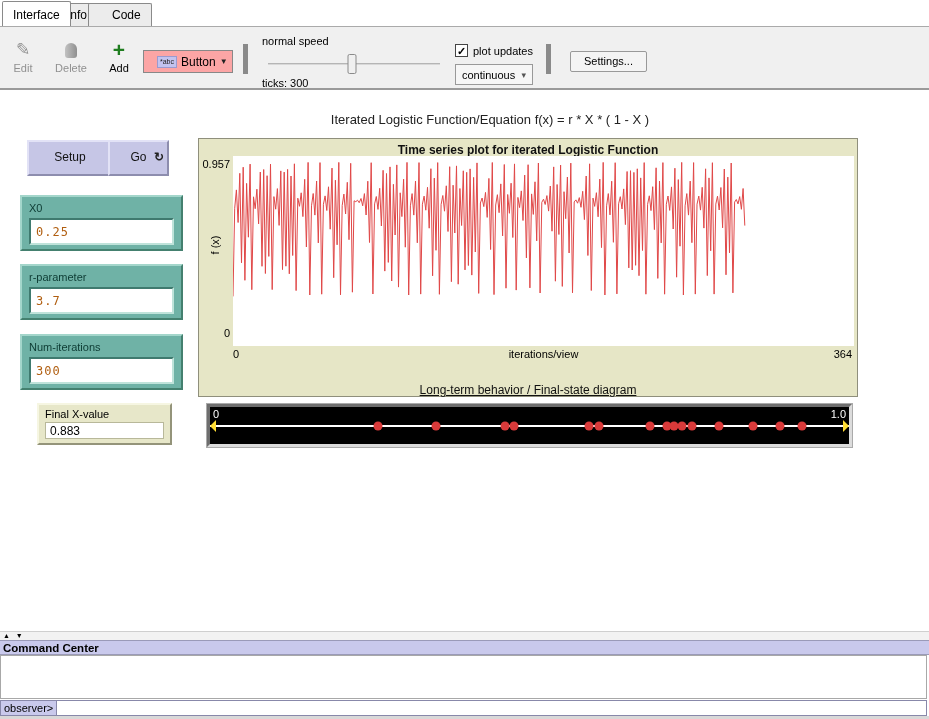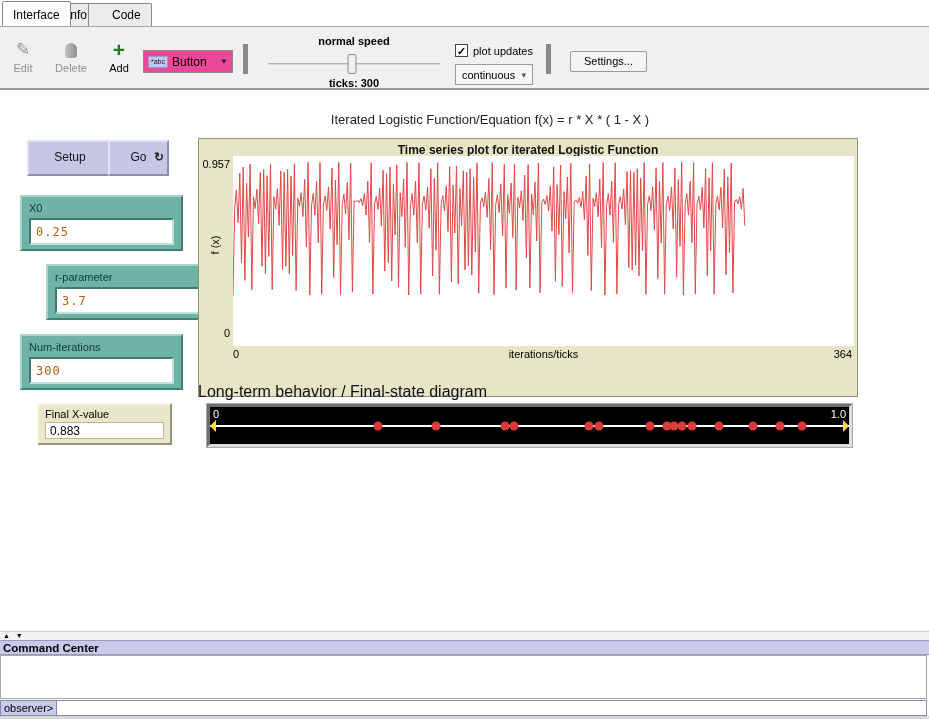--- a/index.html
+++ b/index.html
@@ -27,29 +27,29 @@
   .tool { position:absolute; text-align:center; color:#909090; }
   .tool .glyph { display:block; height:20px; line-height:20px; font-size:17px; }
   .tool .tlabel { display:block; font-size:11px; margin-top:2px; }
   .tool-edit { left:6px; top:13px; width:34px; }
   .tool-delete { left:50px; top:13px; width:42px; }
   .tool-add { left:102px; top:13px; width:34px; color:#000; }
   .tool-add .glyph { color:#1f7d1f; font-weight:bold; font-size:21px; }
   .eraser { display:inline-block; width:12px; height:15px; background:linear-gradient(90deg,#c2c2c2,#8f8f8f);
             border-radius:6px 6px 3px 3px; margin-top:3px; }
   .chooser {
-    position:absolute; left:143px; top:23px; width:90px; height:23px; background:#ec4899;
-    border:1px solid #888; display:flex; align-items:center; padding:0 4px; gap:4px; color:#000;
+    position:absolute; left:143px; top:23px; width:90px; height:23px; background:#fca5a5;
+    border:1px solid #888; display:flex; align-items:center; padding:0 13px; gap:4px; color:#000;
   }
   .chip { background:#c3c3ef; border:1px solid #9a9ad0; font-size:7px; padding:1px 2px; line-height:8px; color:#222; }
   .chooser .ch-label { font-size:12px; flex:1; text-align:left; }
   .chooser .arrow { font-size:8px; color:#222; }
   .vsep { position:absolute; top:17px; width:5px; height:30px; background:#8a8a8a; }
   .vsep1 { left:243px; } .vsep2 { left:546px; }
-  .speedzone { position:absolute; left:262px; top:8px; width:184px; text-align:center; color:#000;font-weight:bold; }
+  .speedzone { position:absolute; left:262px; top:8px; width:184px; text-align:left; color:#000; }
   .speed-label { font-size:11px; }
   .slider { position:relative; margin:7px 6px 0 6px; height:20px; }
   .groove { position:absolute; left:0; right:0; top:9px; height:2px; background:#d8d8d8; border-top:1px solid #b5b5b5; }
   .handle { position:absolute; top:0; width:9px; height:20px; background:#f0f0f0;
             border:1px solid #8a8a8a; border-radius:2px; transform:translateX(-50%); }
   .ticks-label { font-size:11px; margin-top:3px; }
   .viewupd { position:absolute; left:455px; top:17px; display:flex; align-items:center; gap:5px; color:#000; }
   .checkbox { width:13px; height:13px; border:1px solid #444; background:#fff; font-size:11px;
               line-height:12px; text-align:center; font-weight:bold; }
   .updatemode {
@@ -75,21 +75,21 @@
   .inputbox {
     position:absolute; left:20px; width:163px; height:56px; background:#6fb2a6;
     border:2px solid; border-color:#a4d6cb #44806f #44806f #a4d6cb; padding:5px 7px;
   }
   .inputbox .ib-label { font-size:11px; color:#0d3b33; }
   .ib-field {
     margin-top:4px; height:27px; background:#fff; border:2px solid; border-color:#3f7a6f #bfe3da #bfe3da #3f7a6f;
     font-family:"DejaVu Sans Mono", monospace; font-size:12px; color:#b05e10;
     letter-spacing:1px; padding:0 5px; width:100%;
   }
-  .ib-x0 { top:195px; } .ib-r { top:264px;margin-left:26px; } .ib-n { top:334px; }
+  .ib-x0 { top:195px; } .ib-r { top:264px; } .ib-n { top:334px; }
   .monitor {
     position:absolute; left:37px; top:403px; width:135px; height:42px; background:#e7e7c9;
     border:2px solid; border-color:#f6f6e2 #94947a #94947a #f6f6e2; padding:3px 6px;
   }
   .monitor .mon-label { font-size:11px; color:#000; }
   .mon-value { margin-top:2px; height:17px; background:#fff; border:1px solid #b8b89a;
                font-size:12px; color:#000; padding:1px 4px; }
   
   .plot {
     position:absolute; left:198px; top:138px; width:660px; height:259px; background:#e6e6c6;
@@ -100,22 +100,22 @@
   .plot-area { position:absolute; left:34px; top:17px; width:621px; height:190px; background:#fff; }
   .ymax { position:absolute; left:0; top:19px; width:31px; text-align:right; font-size:11px; }
   .ymin { position:absolute; left:0; top:188px; width:31px; text-align:right; font-size:11px; }
   .ylab { position:absolute; left:-14px; top:100px; width:60px; text-align:center; font-size:11px;
           transform:rotate(-90deg); }
   .xstrip { position:absolute; left:34px; top:209px; width:621px; height:15px; font-size:11px; }
   .xmin { position:absolute; left:0; top:0; }
   .xlab { position:absolute; left:0; width:100%; text-align:center; top:0; }
   .xmax { position:absolute; right:2px; top:0; }
   
-  .fs-title { position:absolute; left:198px; top:383px; width:660px; 
-              font-size:16px; color:#111; }
+  .fs-title { position:absolute; left:198px; top:383px; width:660px; text-align:center;
+              font-size:12px; color:#111;text-decoration:underline; }
   .fsbar {
     position:absolute; left:207px; top:404px; width:645px; height:43px; background:#000;
     border:3px solid; border-color:#6e6e6e #dcdcdc #dcdcdc #6e6e6e; box-shadow:0 0 0 1px #aaa;
   }
   .fs-line { position:absolute; left:0; right:0; top:50%; height:2px; margin-top:-1px; background:#fff; }
   .fs-left-label { position:absolute; left:3px; top:1px; color:#fff; font-size:11px; }
   .fs-right-label { position:absolute; right:3px; top:1px; color:#fff; font-size:11px; }
   .fs-arrow { position:absolute; top:50%; width:0; height:0; border:6px solid transparent; }
   .fs-arrow-left { left:0; margin-top:-6px; border-right-color:#ffdd33; border-left-width:0; }
   .fs-arrow-right { right:0; margin-top:-6px; border-left-color:#ffdd33; border-right-width:0; }
@@ -224,21 +224,21 @@
     <div class="ymax">0.957</div>
     <div class="ymin">0</div>
     <div class="ylab">f (x)</div>
     <div class="plot-area">
       <svg id="ts-svg" width="621" height="190">
         <polyline id="ts-line" fill="none" stroke="#e04848" stroke-width="1" points="0.0,140.4 1.7,52.3 3.4,33.9 5.1,66.5 6.8,17.3 8.5,106.8 10.2,11.2 11.9,124.3 13.6,27.4 15.4,81.2 17.1,8.1 18.8,133.7 20.5,40.8 22.2,52.7 23.9,33.2 25.6,67.9 27.3,16.0 29.0,110.3 30.7,13.5 32.4,117.5 34.1,19.7 35.8,100.4 37.5,8.1 39.2,133.6 40.9,40.6 42.7,53.2 44.4,32.6 46.1,69.4 47.8,14.9 49.5,113.6 51.2,16.1 52.9,110.2 54.6,13.4 56.3,117.8 58.0,20.0 59.7,99.5 61.4,7.8 63.1,134.6 64.8,42.2 66.5,50.3 68.2,36.8 69.9,60.6 71.7,23.3 73.4,91.0 75.1,6.4 76.8,139.0 78.5,49.8 80.2,37.5 81.9,59.1 83.6,25.0 85.3,86.9 87.0,6.6 88.7,138.2 90.4,48.3 92.1,39.9 93.8,54.5 95.5,30.8 97.2,73.2 99.0,12.1 100.7,121.7 102.4,24.2 104.1,88.8 105.8,6.4 107.5,138.8 109.2,49.5 110.9,38.1 112.6,58.0 114.3,26.3 116.0,83.7 117.7,7.3 119.4,136.2 121.1,44.8 122.8,45.7 124.5,44.2 126.2,46.7 128.0,42.5 129.7,49.8 131.4,37.6 133.1,59.0 134.8,25.2 136.5,86.5 138.2,6.7 139.9,138.0 141.6,47.9 143.3,40.5 145.0,53.4 146.7,32.3 148.4,70.0 150.1,14.3 151.8,115.1 153.5,17.5 155.3,106.4 157.0,10.9 158.7,125.0 160.4,28.3 162.1,79.0 163.8,8.9 165.5,131.1 167.2,36.8 168.9,60.6 170.6,23.2 172.3,91.2 174.0,6.4 175.7,139.0 177.4,49.8 179.1,37.6 180.8,59.1 182.5,25.0 184.3,86.8 186.0,6.6 187.7,138.1 189.4,48.2 191.1,40.1 192.8,54.2 194.5,31.3 196.2,72.2 197.9,12.7 199.6,119.8 201.3,22.1 203.0,94.3 204.7,6.6 206.4,138.3 208.1,48.5 209.8,39.5 211.5,55.2 213.3,29.8 215.0,75.5 216.7,10.7 218.4,125.7 220.1,29.2 221.8,77.0 223.5,9.9 225.2,128.2 226.9,32.5 228.6,69.5 230.3,14.8 232.0,113.9 233.7,16.3 235.4,109.5 237.1,12.9 238.8,119.1 240.6,21.4 242.3,96.0 244.0,6.9 245.7,137.4 247.4,47.0 249.1,42.0 250.8,50.6 252.5,36.4 254.2,61.4 255.9,22.4 257.6,93.5 259.3,6.5 261.0,138.6 262.7,49.0 264.4,38.7 266.1,56.7 267.8,27.9 269.6,79.9 271.3,8.5 273.0,132.2 274.7,38.5 276.4,57.3 278.1,27.2 279.8,81.5 281.5,7.9 283.2,134.1 284.9,41.4 286.6,51.6 288.3,34.9 290.0,64.5 291.7,19.1 293.4,101.9 295.1,8.7 296.9,131.9 298.6,37.9 300.3,58.4 302.0,25.8 303.7,84.9 305.4,7.0 307.1,137.0 308.8,46.3 310.5,43.2 312.2,48.5 313.9,39.6 315.6,55.1 317.3,30.0 319.0,75.2 320.7,10.9 322.4,125.2 324.1,28.5 325.9,78.5 327.6,9.1 329.3,130.4 331.0,35.7 332.7,62.7 334.4,21.0 336.1,97.0 337.8,7.1 339.5,136.8 341.2,45.9 342.9,43.9 344.6,47.2 346.3,41.6 348.0,51.3 349.7,35.3 351.4,63.6 353.2,20.0 354.9,99.5 356.6,7.8 358.3,134.5 360.0,42.1 361.7,50.4 363.4,36.7 365.1,60.8 366.8,23.1 368.5,91.6 370.2,6.4 371.9,139.0 373.6,49.8 375.3,37.6 377.0,58.9 378.7,25.2 380.4,86.3 382.2,6.7 383.9,137.9 385.6,47.8 387.3,40.7 389.0,53.0 390.7,32.9 392.4,68.6 394.1,15.5 395.8,111.9 397.5,14.7 399.2,114.0 400.9,16.4 402.6,109.3 404.3,12.8 406.0,119.7 407.7,21.9 409.5,94.5 411.2,6.6 412.9,138.2 414.6,48.3 416.3,39.8 418.0,54.6 419.7,30.7 421.4,73.6 423.1,11.8 424.8,122.4 426.5,25.0 428.2,86.9 429.9,6.6 431.6,138.2 433.3,48.3 435.0,40.0 436.7,54.4 438.5,30.9 440.2,73.0 441.9,12.2 443.6,121.2 445.3,23.6 447.0,90.2 448.7,6.4 450.4,139.0 452.1,49.8 453.8,37.6 455.5,59.1 457.2,25.1 458.9,86.7 460.6,6.6 462.3,138.1 464.0,48.2 465.8,40.1 467.5,54.1 469.2,31.3 470.9,72.1 472.6,12.8 474.3,119.6 476.0,21.9 477.7,94.8 479.4,6.7 481.1,138.1 482.8,48.1 484.5,40.2 486.2,54.0 487.9,31.5 489.6,71.8 491.3,13.0 493.0,118.8 494.8,21.1 496.5,96.8 498.2,7.0 499.9,136.9 501.6,46.1 503.3,43.5 505.0,47.9 506.7,40.6 508.4,53.3 510.1,32.5 511.8,69.6"></polyline>
       </svg>
     </div>
     <div class="xstrip">
       <span class="xmin">0</span>
-      <span class="xlab">iterations/ticks</span>
+      <span class="xlab">iterations/view</span>
       <span class="xmax">364</span>
     </div>
   </div>
 
   <div class="fs-title">Long-term behavior /  Final-state diagram</div>
   <div class="fsbar">
     <div class="fs-line"></div>
     <div class="fs-arrow fs-arrow-left"></div>
     <div class="fs-arrow fs-arrow-right"></div>
     <div class="fs-left-label">0</div>

